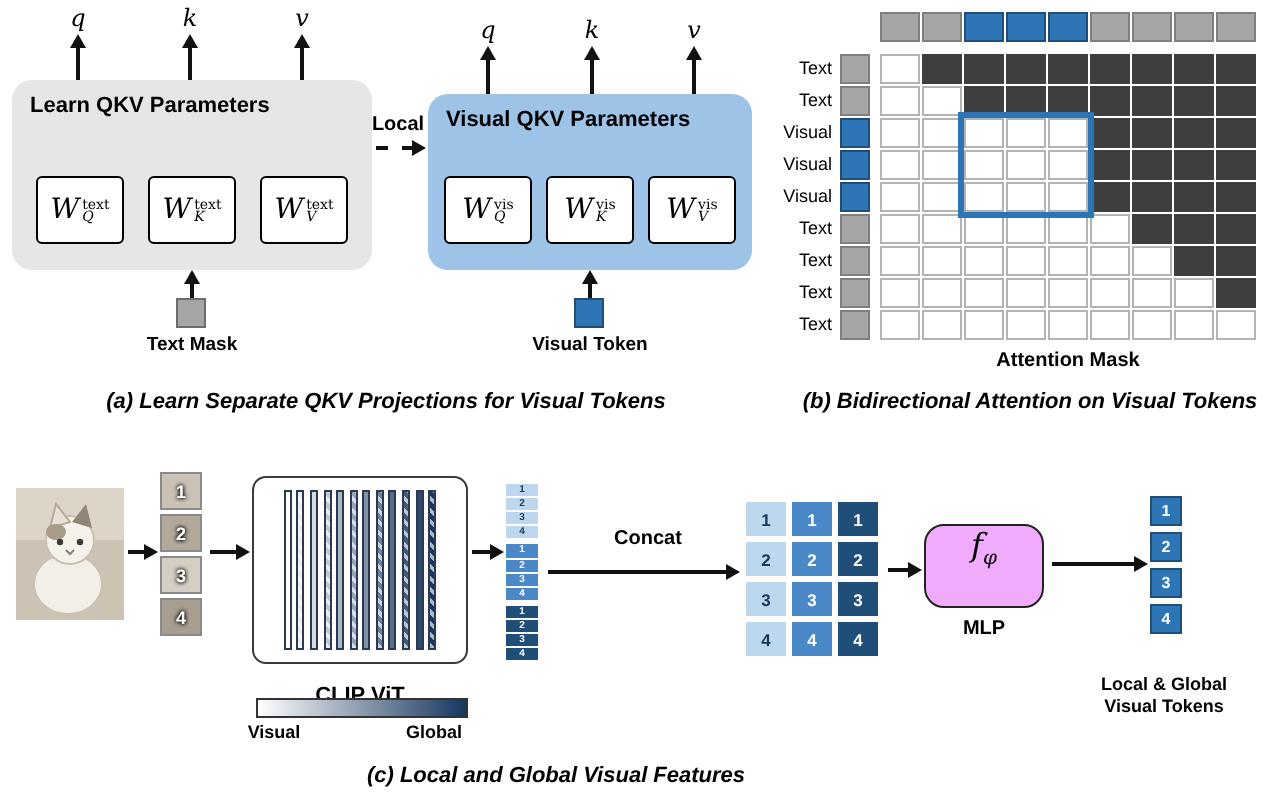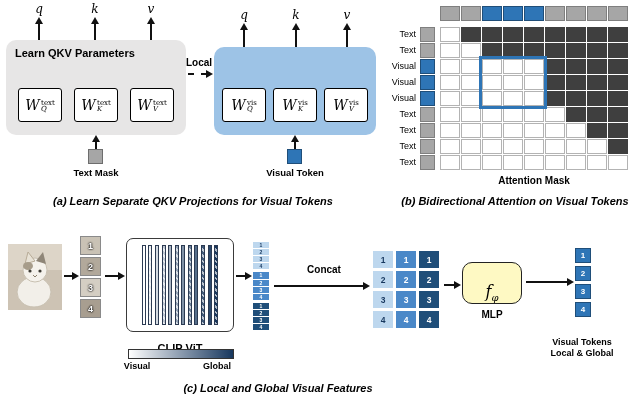--- a/index.html
+++ b/index.html
@@ -56,22 +56,22 @@
            text-shadow:0 0 2px #000, 0 0 2px #000; }
   .vit { position:absolute; border:1.3px solid #3a3a3a; border-radius:7px; background:#fff;
          display:flex; align-items:center; justify-content:center; gap:2.6px; padding:6px; }
   .vbar { width:4px; height:80px; border:0.8px solid #2b3a52; }
   .vbar.hatch { background-image:repeating-linear-gradient(45deg, rgba(255,255,255,0.65) 0 1.8px, rgba(0,0,0,0) 1.8px 4px); }
   .legendbar { position:absolute; height:10px; border:1px solid #333; background:linear-gradient(to right,#ffffff,#17375e); }
   .leglab { position:absolute; font-weight:bold; font-size:9px; width:50px; text-align:center; }
   .fsq { position:absolute; width:16px; display:flex; align-items:center; justify-content:center; font-weight:bold; }
   .gcell { position:absolute; width:22px; height:19px; display:flex; align-items:center; justify-content:center;
            font-weight:bold; font-size:8.5px; border:1px solid #fff; }
-  .mlpbox { position:absolute; border:1.7px solid #222; border-radius:10px; background:#fef9c3;
-            display:flex; align-items:flex-end; justify-content:center; }
+  .mlpbox { position:absolute; border:1.7px solid #222; border-radius:10px; background:#f0abfc;
+            display:flex; align-items:flex-start; justify-content:center; }
   .sblbl { position:absolute; font-weight:bold; font-size:10px; text-align:center; }
   .osq { position:absolute; width:16px; height:15px; background:#2e75b6; border:1px solid #1f4e79; color:#fff;
          font-weight:bold; font-size:8px; display:flex; align-items:center; justify-content:center; }
   .outlbl { position:absolute; font-weight:bold; font-size:9px; line-height:11px; text-align:center; }
 </style>
 </head>
 <body>
 
 <div id="fig">
 
@@ -119,20 +119,21 @@
               <span class="sub">V</span>
             </span>
           </span>
       </div>
     </div>
 
     <div class="sblbl" style="left:176px;top:57px;width:46px">Local</div>
     <div class="arrow-dash" style="left:188px;top:73px;width:19px"></div>
 
     <div class="bigbox bluebox" style="left:214px;top:47px;width:162px;height:88px">
+      <div class="boxtitle">Visual QKV Parameters</div>
       <div class="wbox" style="left:8px;top:41px">
         <span class="wmath">
             <span class="base">W</span>
             <span class="supsub">
               <span class="sup">vis</span>
               <span class="sub">Q</span>
             </span>
           </span>
       </div>
       <div class="wbox" style="left:59px;top:41px">
@@ -324,22 +325,22 @@
     <div class="arrow-r" style="left:444px;top:284px;width:11px"></div>
 
     <div class="mlpbox" style="left:462px;top:262px;width:60px;height:42px">
       <span class="fmath"><span style="font-style:italic">f</span><sub>φ</sub></span>
     </div>
     <div class="sblbl" style="left:462px;top:309px;width:60px">MLP</div>
 
     <div class="arrow-r" style="left:526px;top:281px;width:42px"></div>
 
     <div class="outlbl" style="left:528px;top:337px;width:108px">
+      <div>Local &amp; Global</div>
       <div>Visual Tokens</div>
-      <div>Local &amp; Global</div>
     </div>
 
     <div class="caption" style="left:0px;top:382px;width:556px">(c) Local and Global Visual Features</div>
   <div class="patch" style="left: 80px; top: 236px; background-color: rgb(201, 194, 181);">1</div>
       <div class="patch" style="left: 80px; top: 257px; background-color: rgb(178, 169, 155);">2</div>
       <div class="patch" style="left: 80px; top: 278px; background-color: rgb(212, 206, 195);">3</div>
       <div class="patch" style="left: 80px; top: 299px; background-color: rgb(168, 158, 144);">4</div>
       <div class="fsq" style="left: 253px; top: 242px; height: 6.2px; font-size: 5px; line-height: 6.2px; background-color: rgb(189, 215, 238); color: rgb(23, 55, 94);">1</div>
       <div class="fsq" style="left: 253px; top: 249.1px; height: 6.2px; font-size: 5px; line-height: 6.2px; background-color: rgb(189, 215, 238); color: rgb(23, 55, 94);">2</div>
       <div class="fsq" style="left: 253px; top: 256.2px; height: 6.2px; font-size: 5px; line-height: 6.2px; background-color: rgb(189, 215, 238); color: rgb(23, 55, 94);">3</div>

